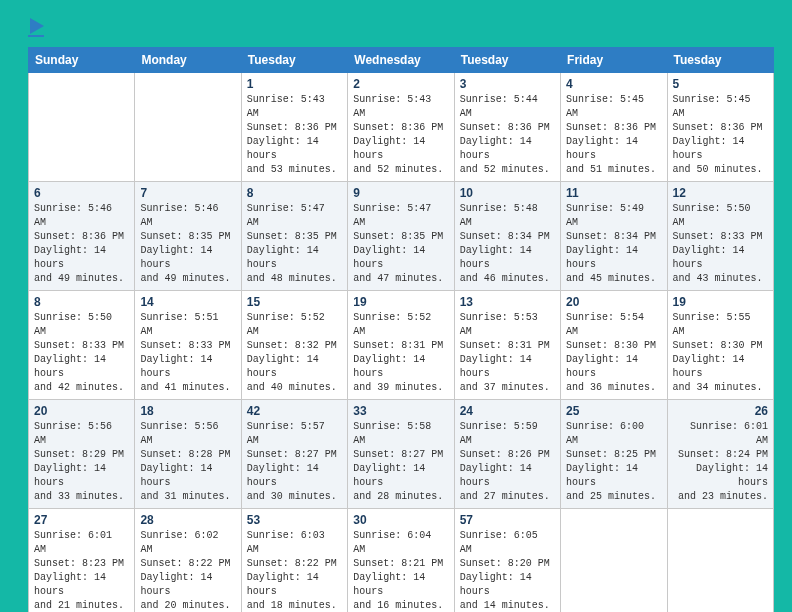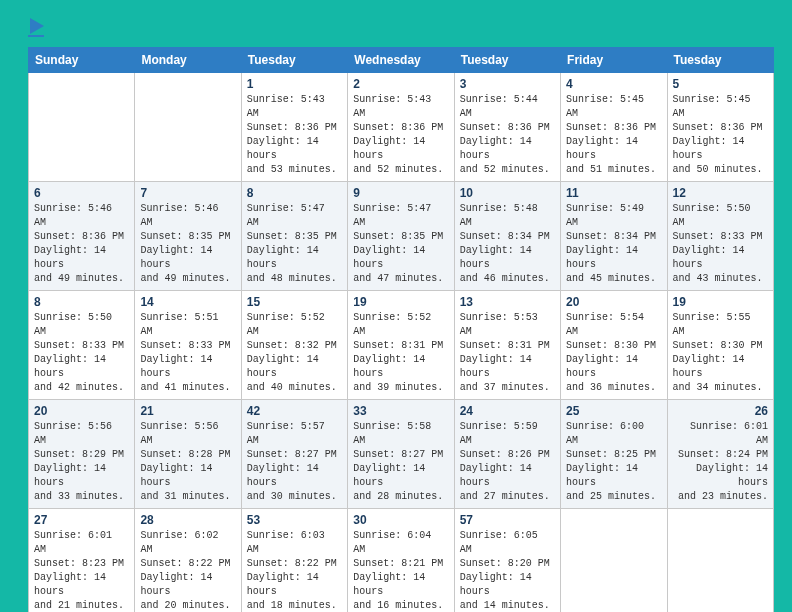--- a/index.html
+++ b/index.html
@@ -232,21 +232,21 @@
             <span class="day-number">19</span>
             <div class="day-info">Sunrise: 5:55 AM<br>Sunset: 8:30 PM<br>Daylight: 14 hours<br>and 34 minutes.</div>
           </td>
         </tr>
         <tr>
           <td style="background: rgb(240, 244, 248);">
             <span class="day-number">20</span>
             <div class="day-info">Sunrise: 5:56 AM<br>Sunset: 8:29 PM<br>Daylight: 14 hours<br>and 33 minutes.</div>
           </td>
           <td style="background: rgb(240, 244, 248);">
-            <span class="day-number">21</span>
+            <span class="day-number">18</span>
             <div class="day-info">Sunrise: 5:56 AM<br>Sunset: 8:28 PM<br>Daylight: 14 hours<br>and 31 minutes.</div>
           </td>
           <td style="background: rgb(240, 244, 248);">
             <span class="day-number">42</span>
             <div class="day-info">Sunrise: 5:57 AM<br>Sunset: 8:27 PM<br>Daylight: 14 hours<br>and 30 minutes.</div>
           </td>
           <td style="background: rgb(240, 244, 248);">
             <span class="day-number">33</span>
             <div class="day-info">Sunrise: 5:58 AM<br>Sunset: 8:27 PM<br>Daylight: 14 hours<br>and 28 minutes.</div>
           </td>

